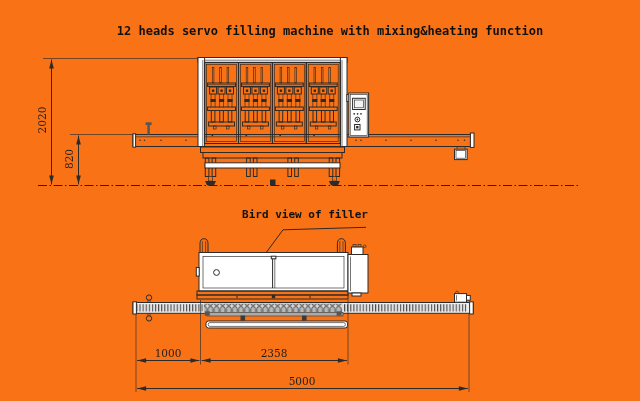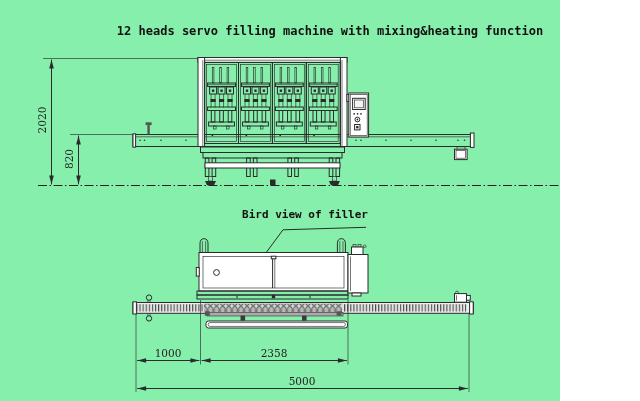--- a/index.html
+++ b/index.html
@@ -1,16 +1,16 @@
 <!DOCTYPE html>
 <html><head>
 <meta charset="utf-8">
 <style>
   html,body{margin:0;padding:0;background:#fff;}
-  .stage{position:relative;width:560px;height:401px;background:#86efac;overflow:hidden;
+  .stage{position:relative;width:640px;height:401px;background:#f97316;overflow:hidden;
          font-family:"DejaVu Sans Mono", monospace;}
   svg{position:absolute;left:0;top:0;}
   .ln{stroke:#2b2b2b;stroke-width:1;fill:none;}
   .lnw{stroke:#2b2b2b;stroke-width:1;fill:#ffffff;}
   .thin{stroke:#2b2b2b;stroke-width:.65;fill:none;}
   .dk{fill:#2b2b2b;stroke:none;}
   .gy{fill:#555;stroke:none;}
   .ttl{font:bold 12px "DejaVu Sans Mono", monospace;fill:#111;}
   .lbl{font:bold 11px "DejaVu Sans Mono", monospace;fill:#111;}
   .dim{font:10.5px "DejaVu Serif", serif;fill:#222;}

